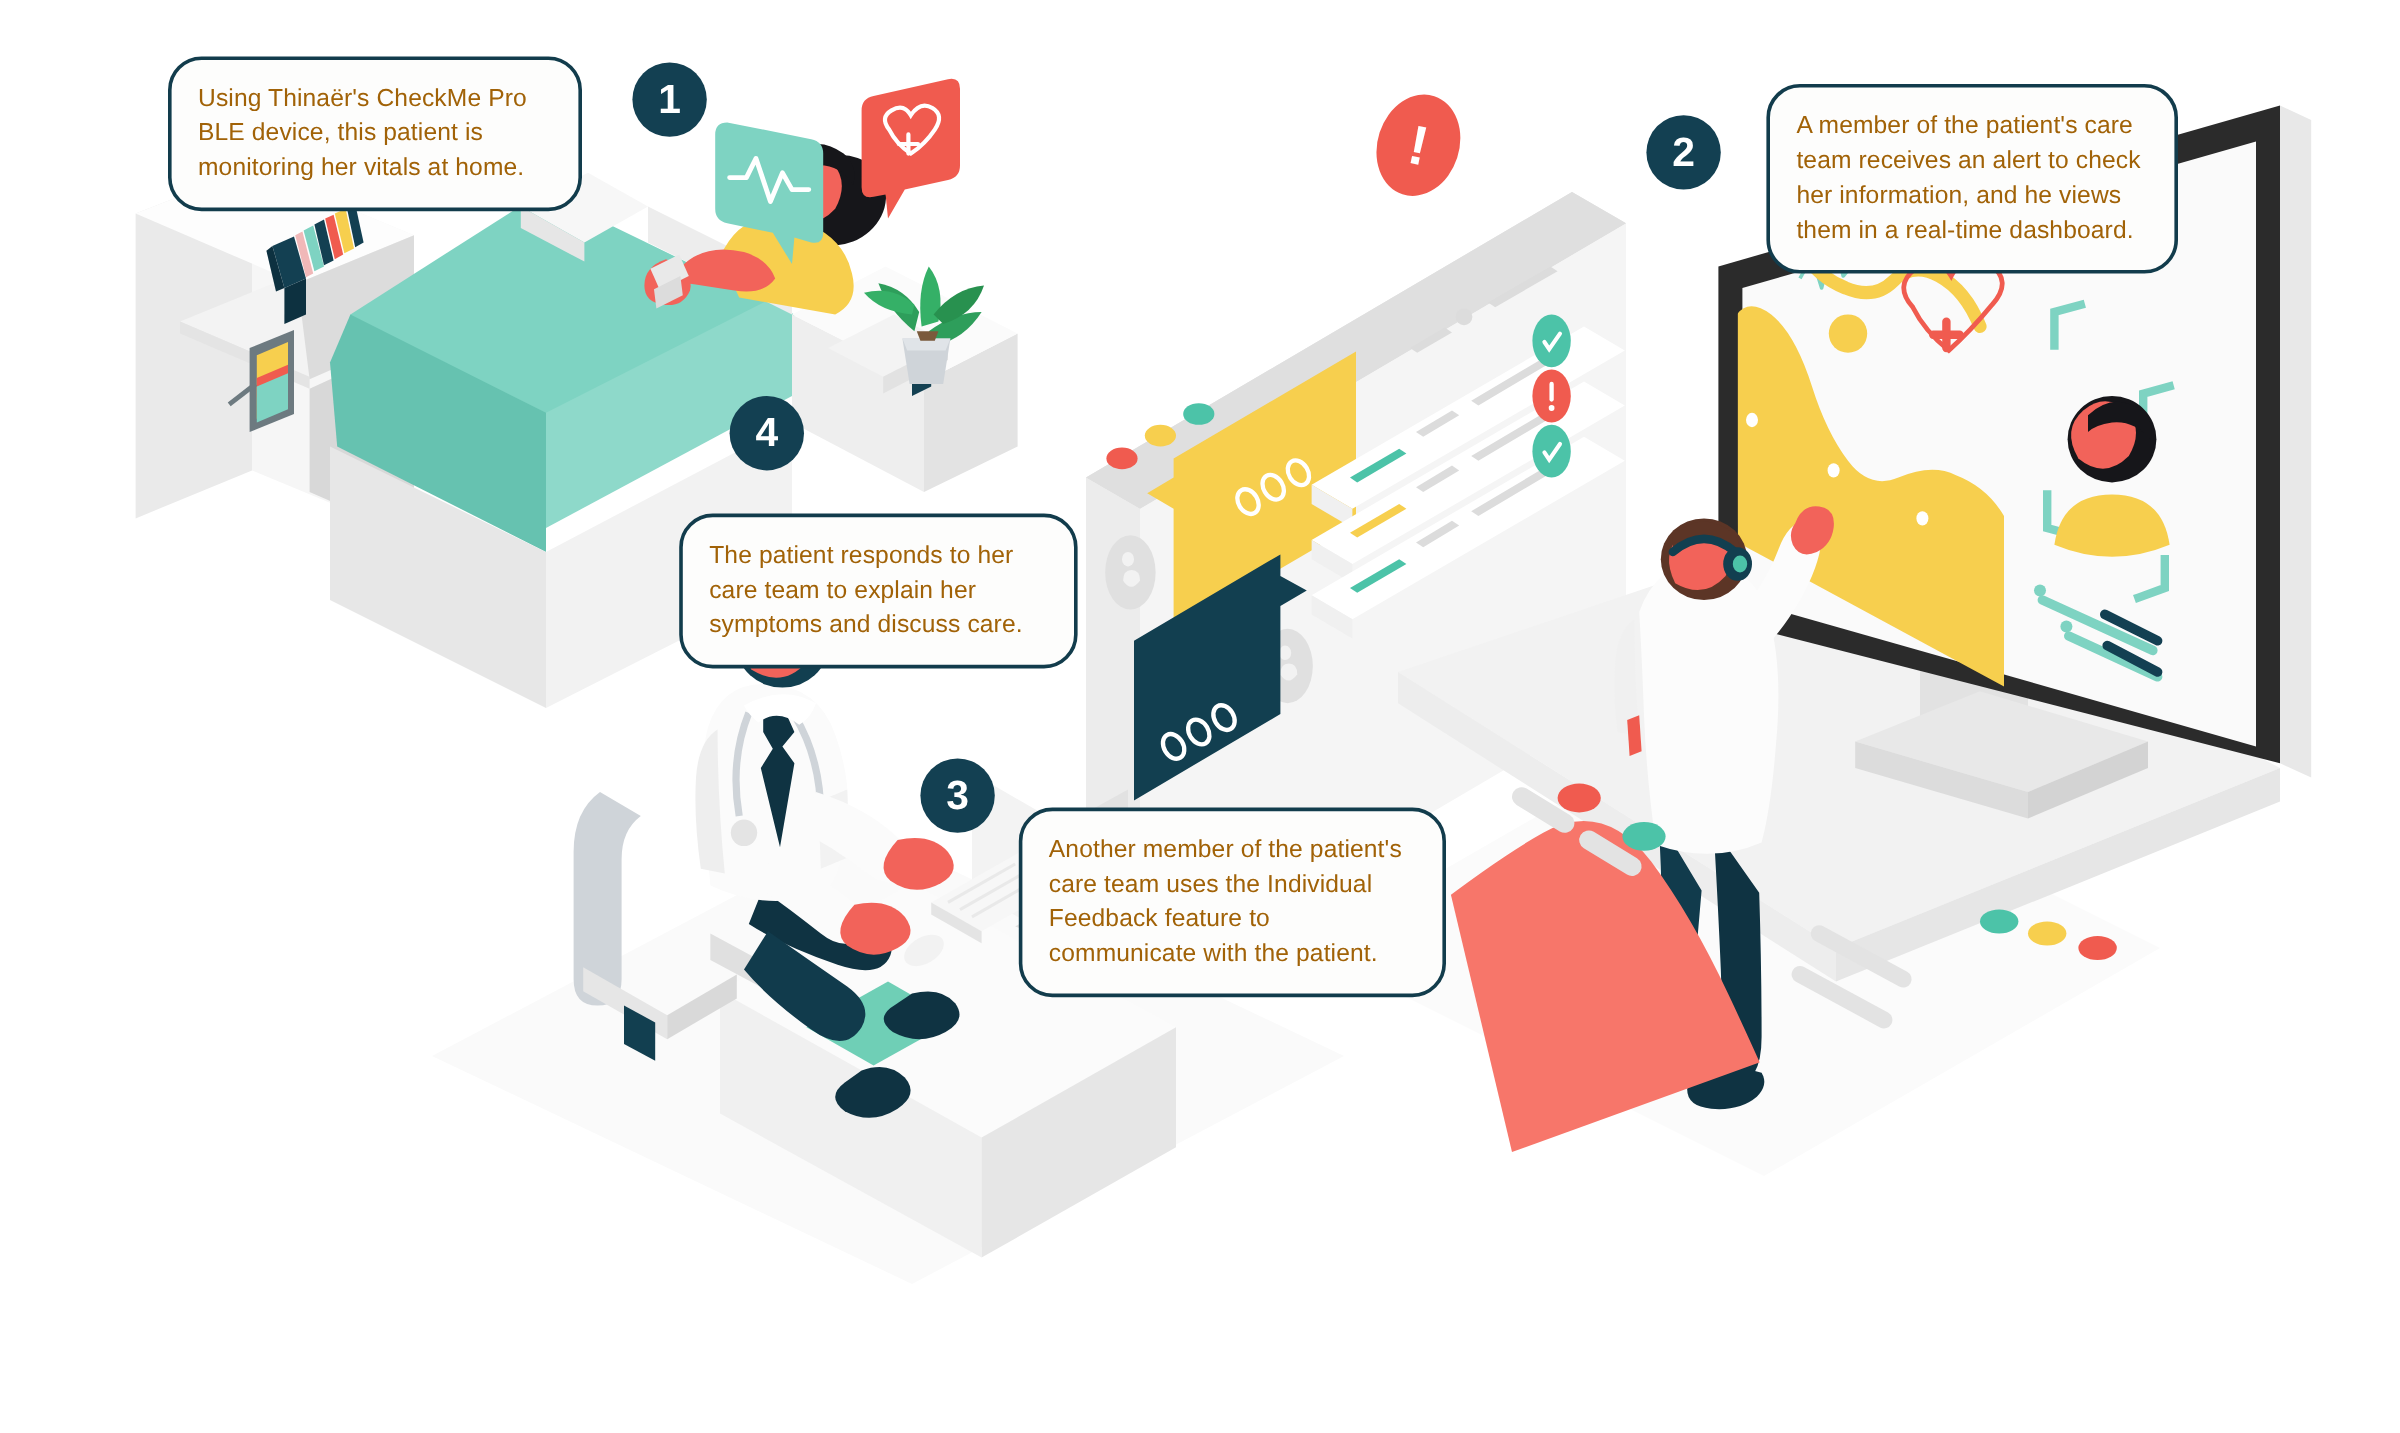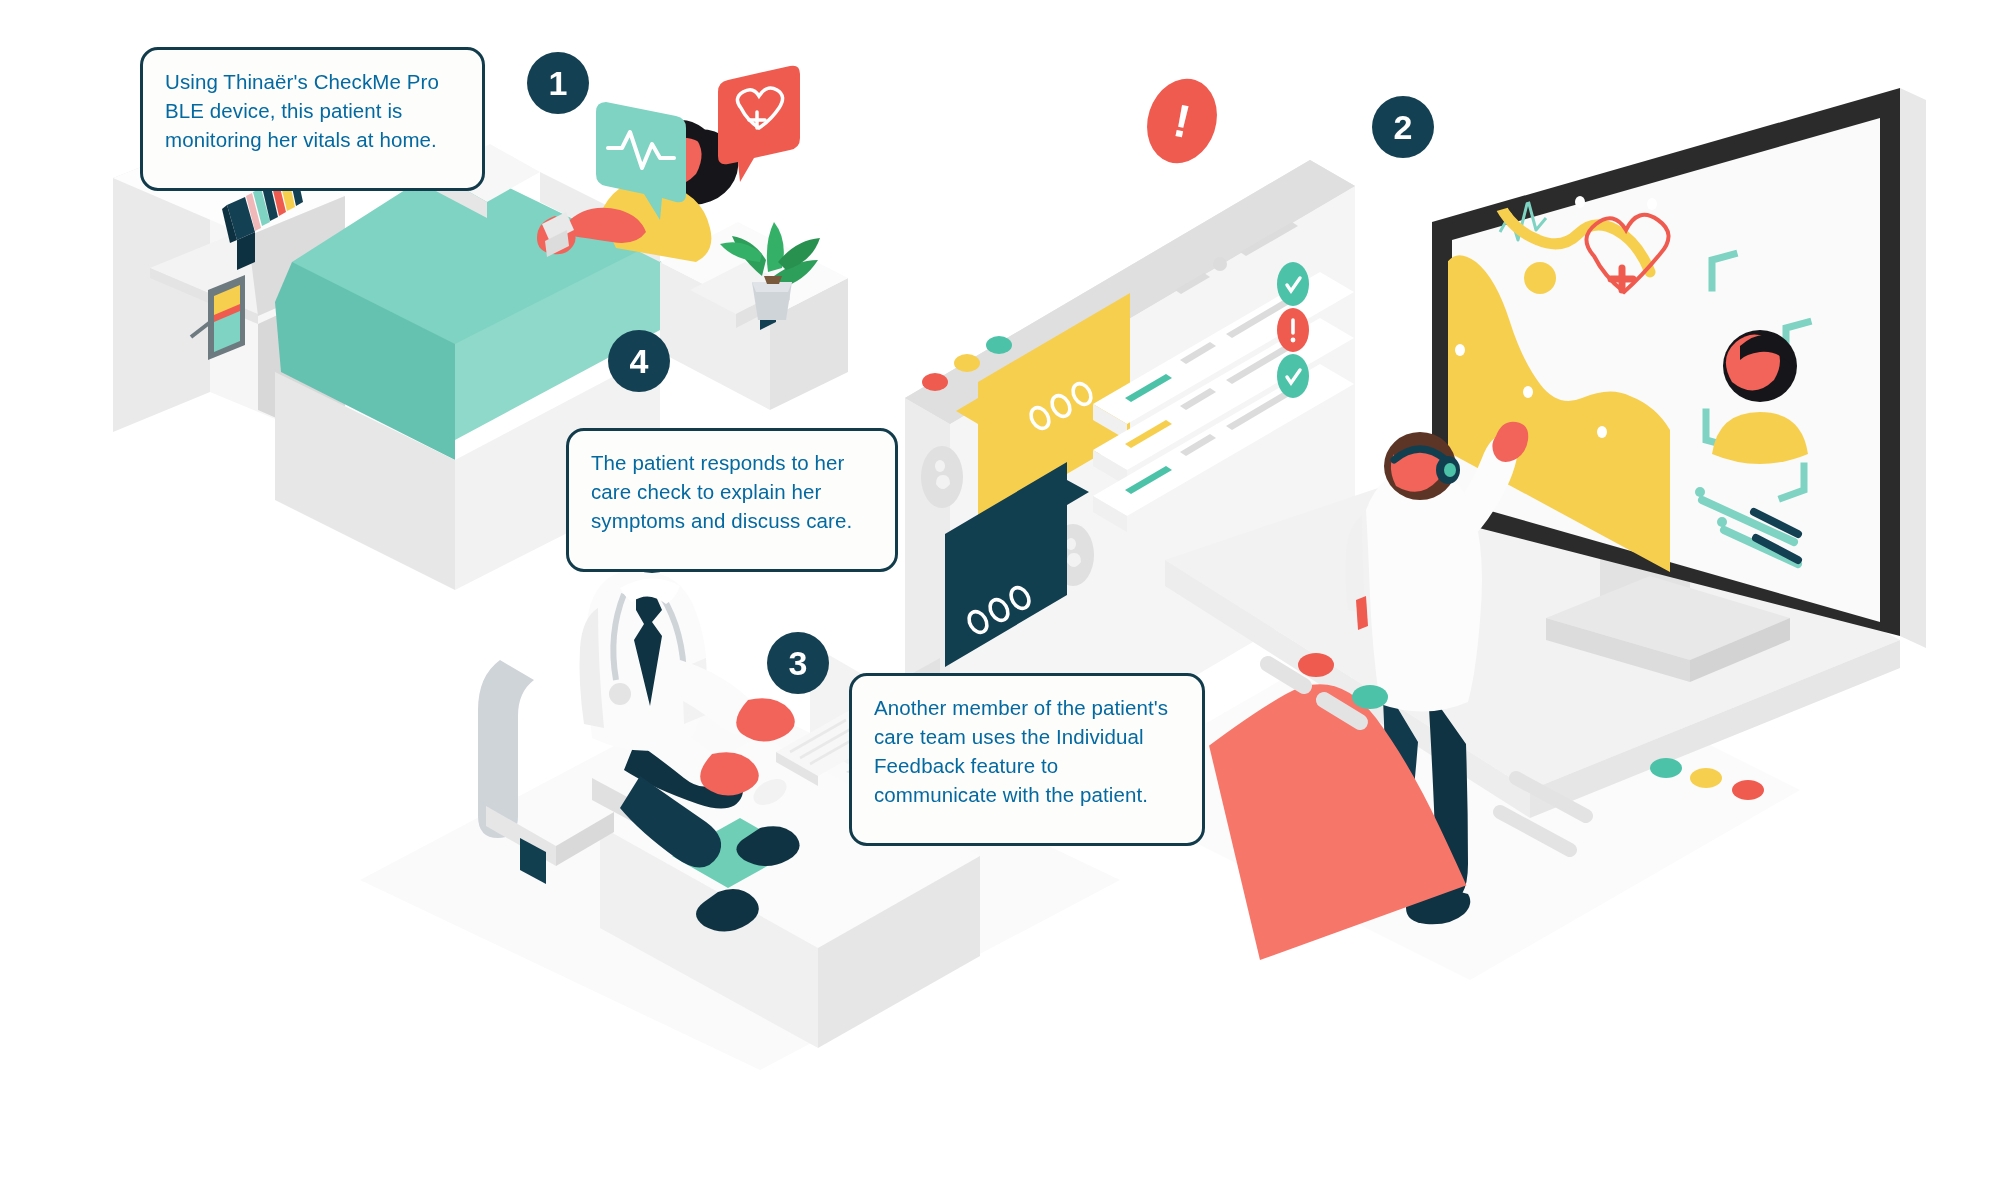--- a/index.html
+++ b/index.html
@@ -7,24 +7,24 @@
        font-family:"Liberation Sans","DejaVu Sans",sans-serif;}
 
   #stage{position:absolute;inset:0;width:2000px;height:1194px;}
   #scene{position:absolute;inset:0;width:2000px;height:1194px;}
 
   
   .callout{
     position:absolute;
     background:#fdfdfc;
     border:3px solid #123c4c;
-    border-radius:18px;
-    padding:17px 22px 34px 22px;
+    border-radius:28px;
+    padding:17px 22px 19px 22px;
     box-sizing:border-box;
-    color:#0369a1;
+    color:#a16207;
     font-size:20.5px;
     line-height:1.42;
     letter-spacing:.1px;
     z-index:40;
     white-space:pre-line;
   }
   #callout-1{left:140px;  top:47px;  width:345px;}
   #callout-2{left:1472px; top:70px;  width:343px;}
   #callout-3{left:849px;  top:673px; width:356px;}
   #callout-4{left:566px;  top:428px; width:332px;}
@@ -435,17 +435,18 @@
     <div class="blob"></div>
     <div class="bang">!</div>
   </div>
 
   <div class="badge" id="badge-1">1</div>
   <div class="badge" id="badge-2">2</div>
   <div class="badge" id="badge-3">3</div>
   <div class="badge" id="badge-4">4</div>
 
   <div class="callout" id="callout-1">Using Thinaër's CheckMe Pro BLE device, this patient is monitoring her vitals at home.</div>
+  <div class="callout" id="callout-2">A member of the patient's care team receives an alert to check her information, and he views them in a real-time dashboard.</div>
   <div class="callout" id="callout-3">Another member of the patient's care team uses the Individual Feedback feature to communicate with the patient.</div>
-  <div class="callout" id="callout-4">The patient responds to her care check to explain her symptoms and discuss care.</div>
+  <div class="callout" id="callout-4">The patient responds to her care team to explain her symptoms and discuss care.</div>
 
   <span class="sr">Remote patient monitoring care-team workflow</span>
 </div>
 
 </body></html>

